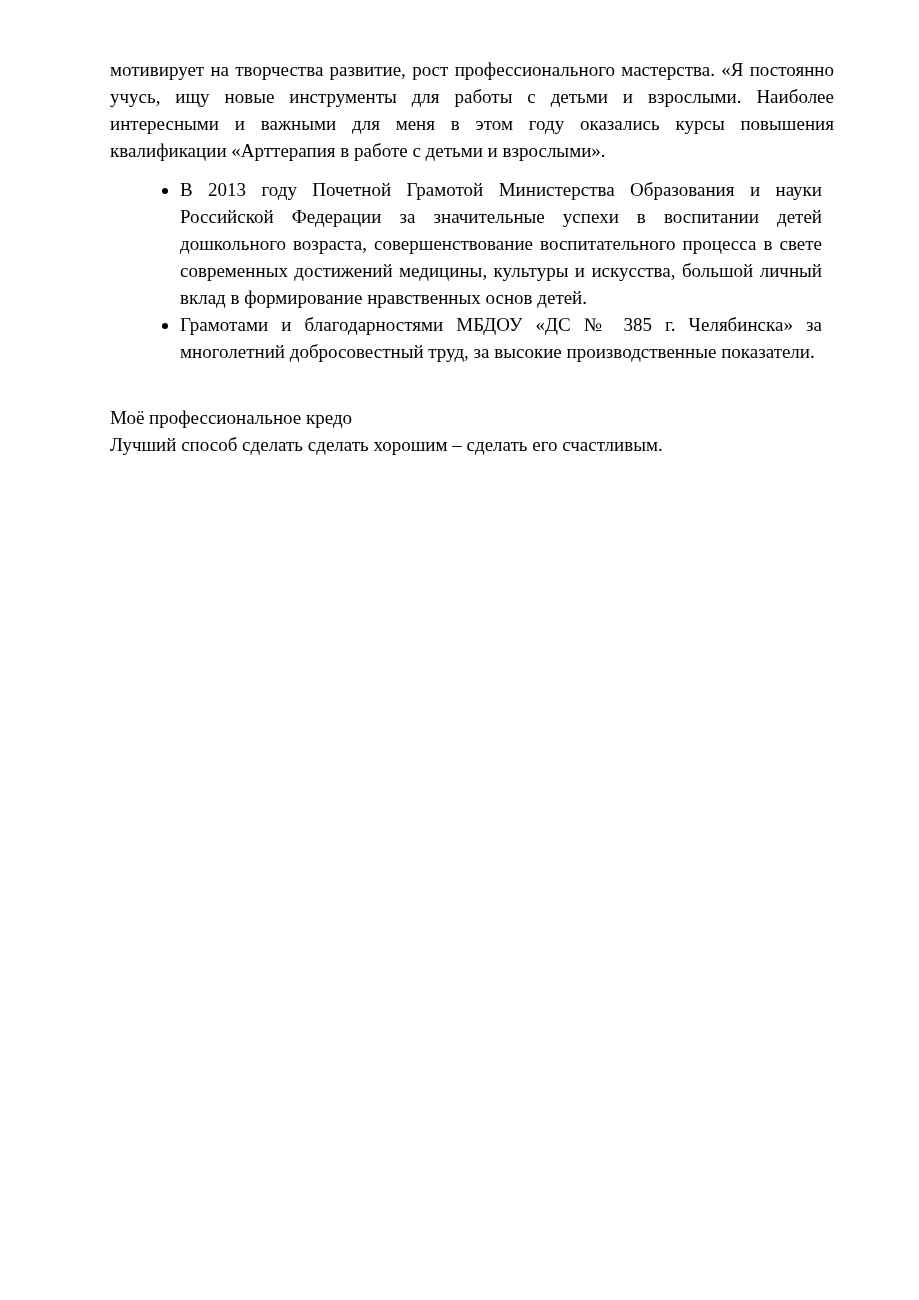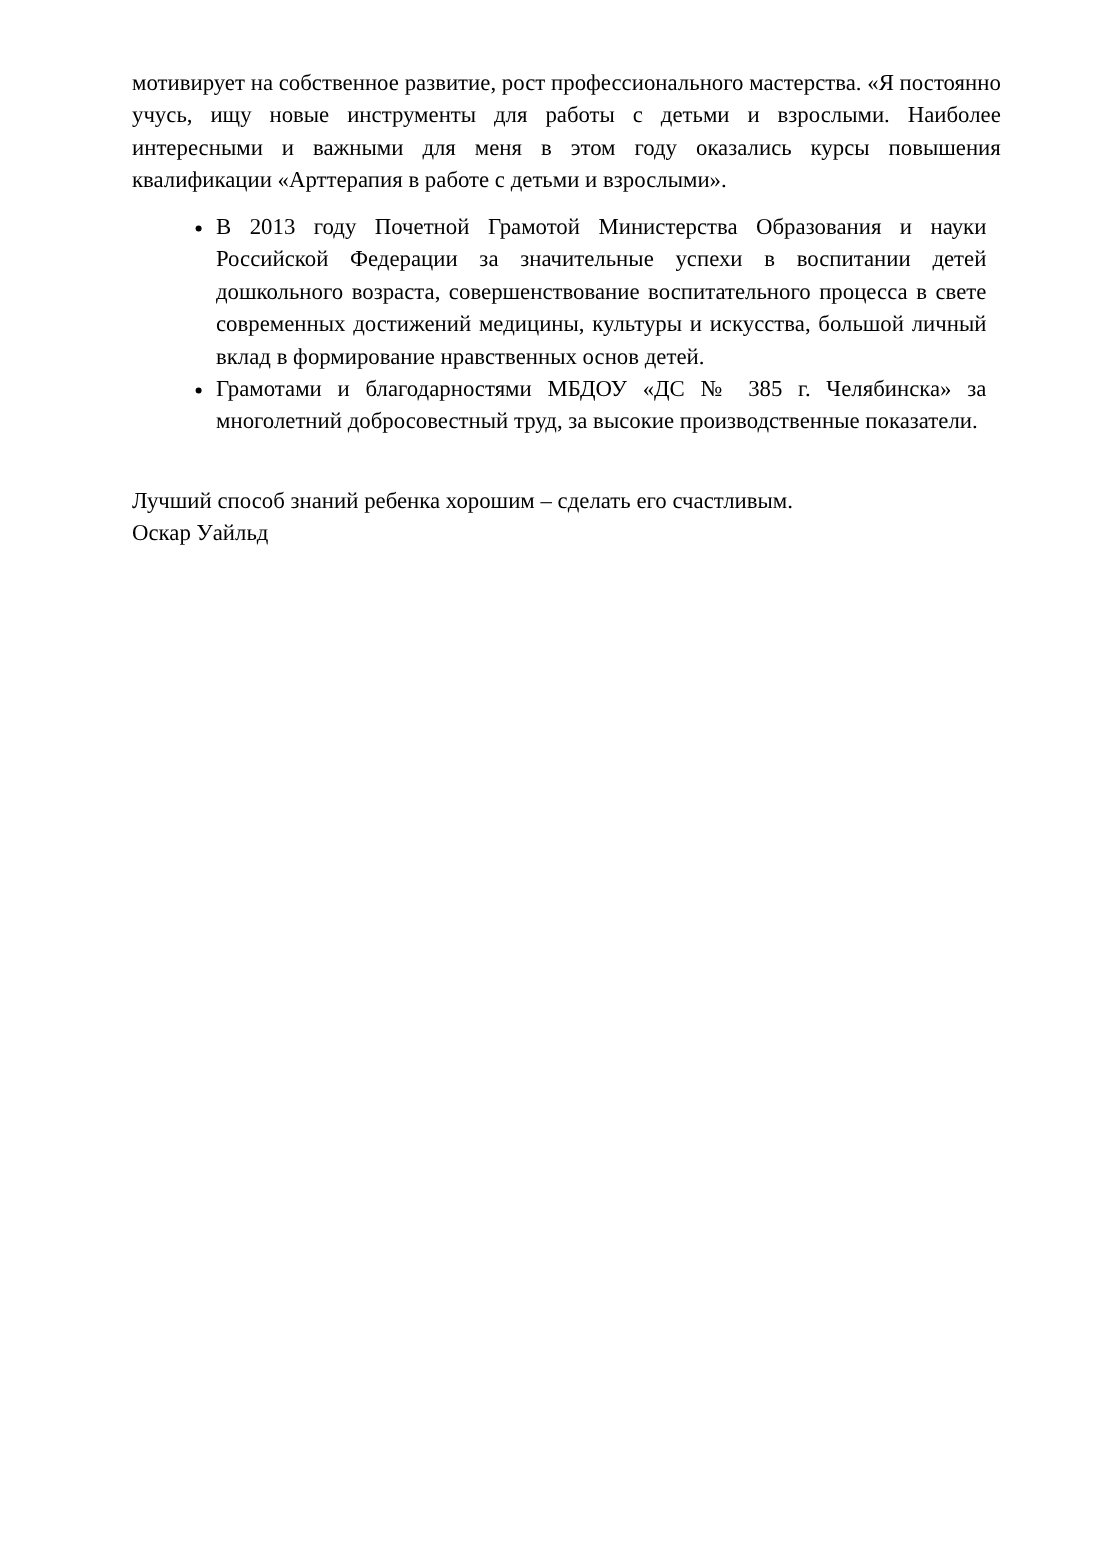--- a/index.html
+++ b/index.html
@@ -46,31 +46,31 @@
   .first-line-indent {
     text-indent: 45px;
   }
 </style>
 </head>
 <body>
 
 <div class="page">
   <div class="content">
 
-    <p>мотивирует на собственное развитие, рост профессионального мастерства. «Я постоянно учусь, ищу новые инструменты для работы с детьми и взрослыми. Наиболее интересными и важными для меня в этом году оказались курсы повышения квалификации «Арттерапия в работе с детьми и взрослыми».</p>
+    <p>мотивирует на творчества развитие, рост профессионального мастерства. «Я постоянно учусь, ищу новые инструменты для работы с детьми и взрослыми. Наиболее интересными и важными для меня в этом году оказались курсы повышения квалификации «Арттерапия в работе с детьми и взрослыми».</p>
 
 
 
     <ul class="awards">
       <li>В 2013 году Почетной Грамотой Министерства Образования и науки Российской Федерации за значительные успехи в воспитании детей дошкольного возраста, совершенствование воспитательного процесса в свете современных достижений медицины, культуры и искусства, большой личный вклад в формирование нравственных основ детей.</li>
       <li>Грамотами и благодарностями МБДОУ «ДС № 385 г. Челябинска» за многолетний добросовестный труд, за высокие производственные показатели.</li>
     </ul>
 
     <div class="spacer"></div>
 
+    <p>Моё профессиональное кредо</p>
 
-    <p>Лучший способ знаний ребенка хорошим – сделать его счастливым.</p>
+    <p>Лучший способ сделать сделать хорошим – сделать его счастливым.</p>
 
-    <p>Оскар Уайльд</p>
 
 
   </div>
 </div>
 
 </body></html>

